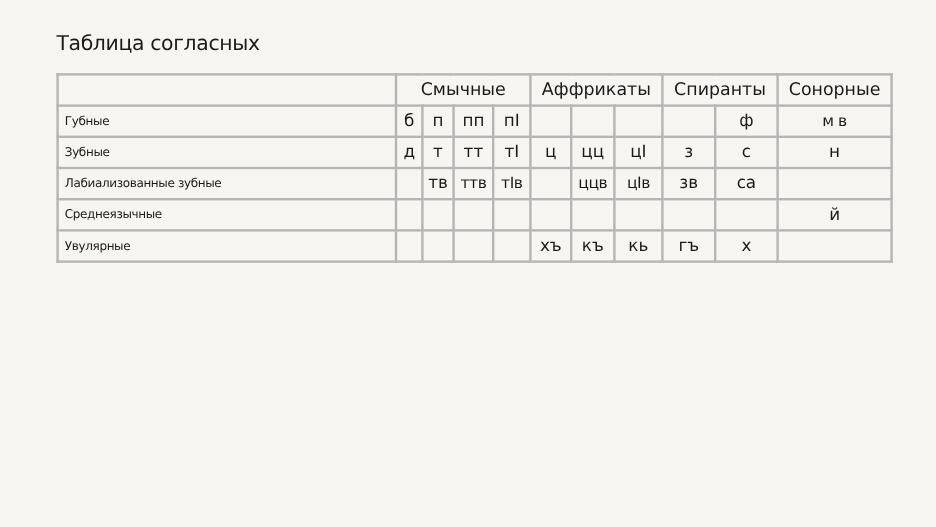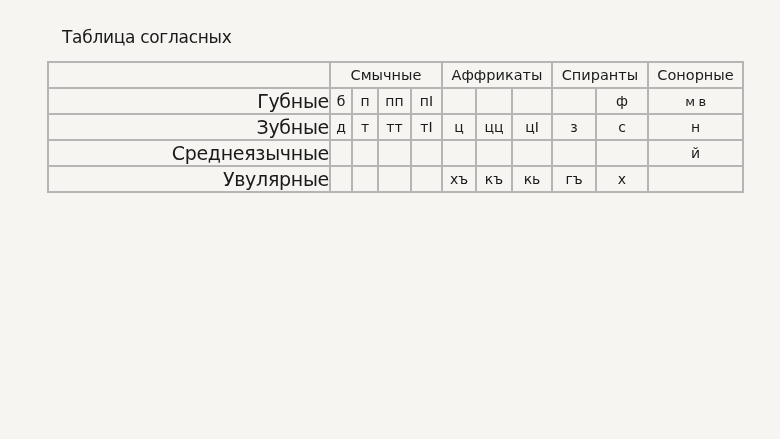--- a/index.html
+++ b/index.html
@@ -4,37 +4,37 @@
 <style>
   html, body { margin:0; padding:0; }
   body {
     width:780px; height:439px; overflow:hidden;
     background:#f6f5f2;
     font-family:"DejaVu Sans", sans-serif;
     color:#1a1a1a;
     position:relative;
   }
   .title {
-    position:absolute; left:62px; top:27px;
+    position:absolute; left:47px; top:27px;
     font-size:17px; letter-spacing:-0.3px;
   }
   table.cons {
     position:absolute; left:47px; top:61px;
     border-collapse:collapse;
     table-layout:fixed;
     font-size:14px;
     padding-left:47px;
   }
   table.cons td, table.cons th {
     border:2px solid #b5b5b5;
     height:24px; padding:0; text-align:center;
     font-weight:normal; white-space:nowrap; overflow:hidden;
   }
   table.cons th { height:24px; font-size:14.5px; }
-  table.cons td.lbl { text-align:right; padding-left:5px; font-size:19px; letter-spacing:-0.3px; }
+  table.cons td.lbl { text-align:left; padding-left:5px; font-size:10px; letter-spacing:-0.3px; }
   .dk-l { border-left:2px solid #4a4a4a !important; }
   .sm { font-size:13px !important; letter-spacing:-0.4px; }
 </style>
 </head>
 <body>
 
 <div class="title">Таблица согласных</div>
 
 <table class="cons">
   <colgroup>
@@ -80,20 +80,33 @@
         <td class="">тт</td>
         <td class="">тӀ</td>
         <td class="dk-l">ц</td>
         <td class="">цц</td>
         <td class="">цӀ</td>
         <td class="dk-l">з</td>
         <td class="">с</td>
         <td class="dk-l">н</td>
       </tr>
       <tr>
+        <td class="lbl">Лабиализованные зубные</td>
+        <td class="dk-l"></td>
+        <td class="">тв</td>
+        <td class="sm">ттв</td>
+        <td class="sm">тӀв</td>
+        <td class="dk-l"></td>
+        <td class="sm">ццв</td>
+        <td class="sm">цӀв</td>
+        <td class="dk-l">зв</td>
+        <td class="">са</td>
+        <td class="dk-l"></td>
+      </tr>
+      <tr>
         <td class="lbl">Среднеязычные</td>
         <td class="dk-l"></td>
         <td class=""></td>
         <td class=""></td>
         <td class=""></td>
         <td class="dk-l"></td>
         <td class=""></td>
         <td class=""></td>
         <td class="dk-l"></td>
         <td class=""></td>

